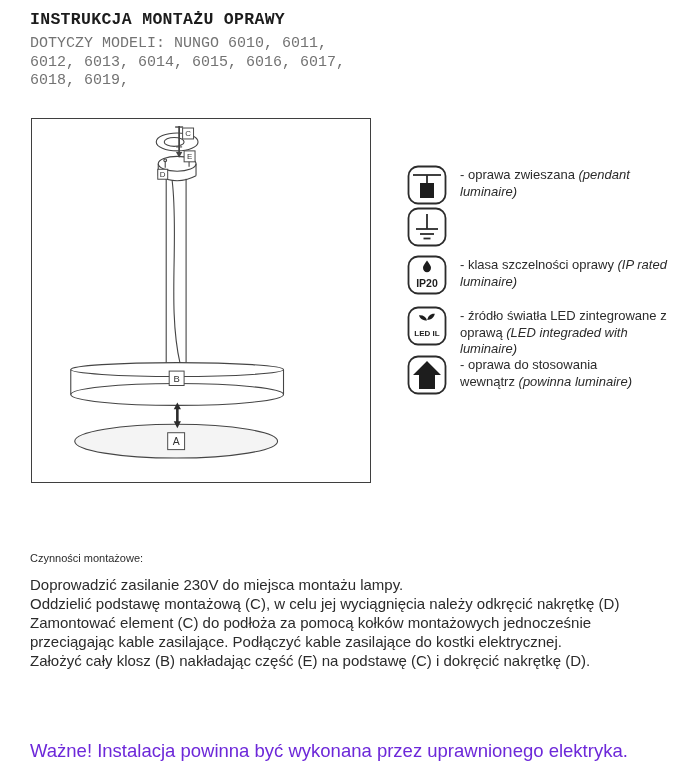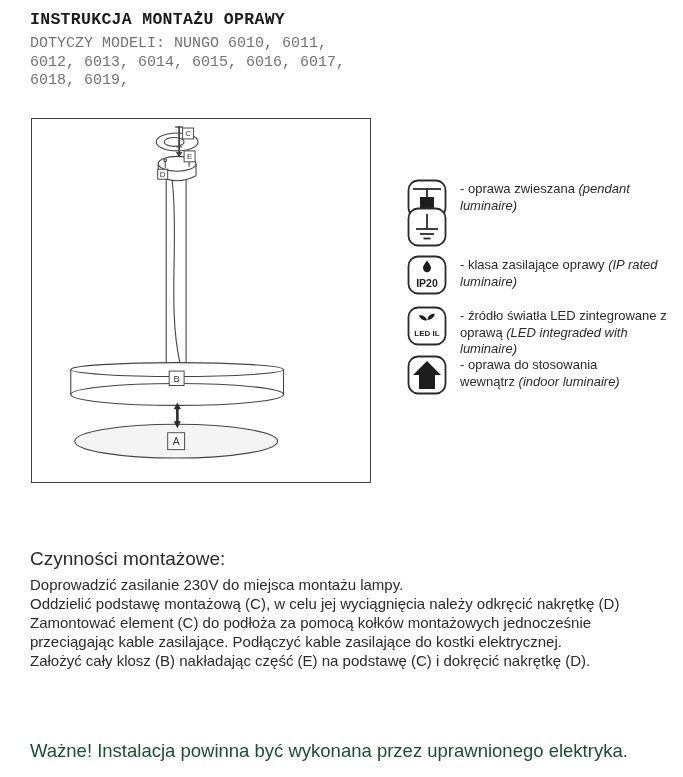--- a/index.html
+++ b/index.html
@@ -12,36 +12,36 @@
 
   .diagram-box { position:absolute; left:31px; top:118px; width:340px; height:365px; border:1px solid #3f3f3f; background:#fff; }
   .diagram-box svg { display:block; }
   .lblbox { fill:#ffffff; stroke:#4a4a4a; stroke-width:1; }
   .lbl { font-family:"Liberation Sans",sans-serif; font-size:8px; fill:#333; text-anchor:middle; }
   .lbl-mid { font-size:9.5px; }
   .lbl-big { font-size:10.5px; }
 
   .legend { position:absolute; left:407px; top:161px; width:276px; height:245px; }
   .legend-item { position:absolute; left:0; display:flex; align-items:flex-start; }
-  .li-0{top:18px} .li-1{top:46px} .li-2{top:94px} .li-3{top:145px} .li-4{top:194px}
+  .li-0{top:4px} .li-1{top:46px} .li-2{top:94px} .li-3{top:145px} .li-4{top:194px}
   .legend-icon { width:40px; height:40px; flex:0 0 40px; }
   .ic-frame { fill:#ffffff; stroke:#2b2b2b; stroke-width:1.8; }
   .ic-stroke { stroke:#2b2b2b; stroke-width:1.8; fill:none; }
   .ic-fill { fill:#1d1d1d; stroke:none; }
   .ic-text { font-family:"Liberation Sans",sans-serif; font-weight:700; fill:#1d1d1d; text-anchor:middle; }
   .legend-text { margin-left:13px; padding-top:2px; font-size:13px; line-height:16.5px; color:#2b2b2b; width:208px; }
   .legend-text .en { font-style:italic; }
   .legend-text.narrow { width:175px; }
 
   .instructions { position:absolute; left:30px; top:549px; width:650px; color:#2b2b2b; }
-  .instructions-heading { font-size:19px; line-height:19px; }
+  .instructions-heading { font-size:11px; line-height:19px; }
   .steps { margin-top:7px; font-size:15px; line-height:19px; white-space:nowrap; }
   .step-small { font-size:13px; }
 
-  .footer { position:absolute; left:30px; top:740px; font-size:18.5px; color:#14532d; white-space:nowrap; }
+  .footer { position:absolute; left:30px; top:740px; font-size:18.5px; color:#6d28d9; white-space:nowrap; }
 </style>
 </head>
 <body>
 
 <div>
 
   <header class="header">
     <h1 class="title">INSTRUKCJA MONTAŻU OPRAWY</h1>
     <div class="subtitle">
       <div>DOTYCZY MODELI: NUNGO 6010, 6011,</div>
@@ -139,21 +139,21 @@
       </svg>
     </div>
 
     <div class="legend-item li-2">
       <svg class="legend-icon" viewBox="0 0 40 40">
         <rect class="ic-frame" x="1.5" y="1.5" width="37" height="37" rx="9.5"></rect>
         <path class="ic-fill" d="M20,5.5 C22.3,8.8 24,10.8 24,12.8 a4,4.4 0 1,1 -8,0 c0,-2 1.7,-4 4,-7.3 Z"></path>
         <text class="ic-text" x="20" y="31.5" font-size="10.5">IP20</text>
       </svg>
       <div class="legend-text">
-        <span>- klasa zasilające oprawy</span>
+        <span>- klasa szczelności oprawy</span>
         <span class="en">(IP rated luminaire)</span>
       </div>
     </div>
 
     <div class="legend-item li-3">
       <svg class="legend-icon" viewBox="0 0 40 40">
         <rect class="ic-frame" x="1.5" y="1.5" width="37" height="37" rx="9.5"></rect>
         <path class="ic-fill" d="M20,14.5 C16,14.5 12.8,12.5 12,9.2 C16.2,8.8 19.2,10.8 20,14.5 Z"></path>
         <path class="ic-fill" d="M20.2,14 C21,9.8 24,7.3 27.8,7.8 C27.2,11.6 24,13.9 20.2,14 Z"></path>
         <text class="ic-text" x="20" y="29.5" font-size="8">LED IL</text>
@@ -164,21 +164,21 @@
       </div>
     </div>
 
     <div class="legend-item li-4">
       <svg class="legend-icon" viewBox="0 0 40 40">
         <rect class="ic-frame" x="1.5" y="1.5" width="37" height="37" rx="9.5"></rect>
         <polygon class="ic-fill" points="20,6 34,20 28,20 28,34 12,34 12,20 6,20"></polygon>
       </svg>
       <div class="legend-text narrow">
         <span>- oprawa do stosowania wewnątrz</span>
-        <span class="en">(indoor luminaire)</span>
+        <span class="en">(powinna luminaire)</span>
       </div>
     </div>
 
   </div>
 
   <section class="instructions">
     <div class="instructions-heading">Czynności montażowe:</div>
     <div class="steps">
       <div class="step">Doprowadzić zasilanie 230V do miejsca montażu lampy.</div>
       <div class="step">Oddzielić podstawę montażową (C), w celu jej wyciągnięcia należy odkręcić nakrętkę (D)</div>

